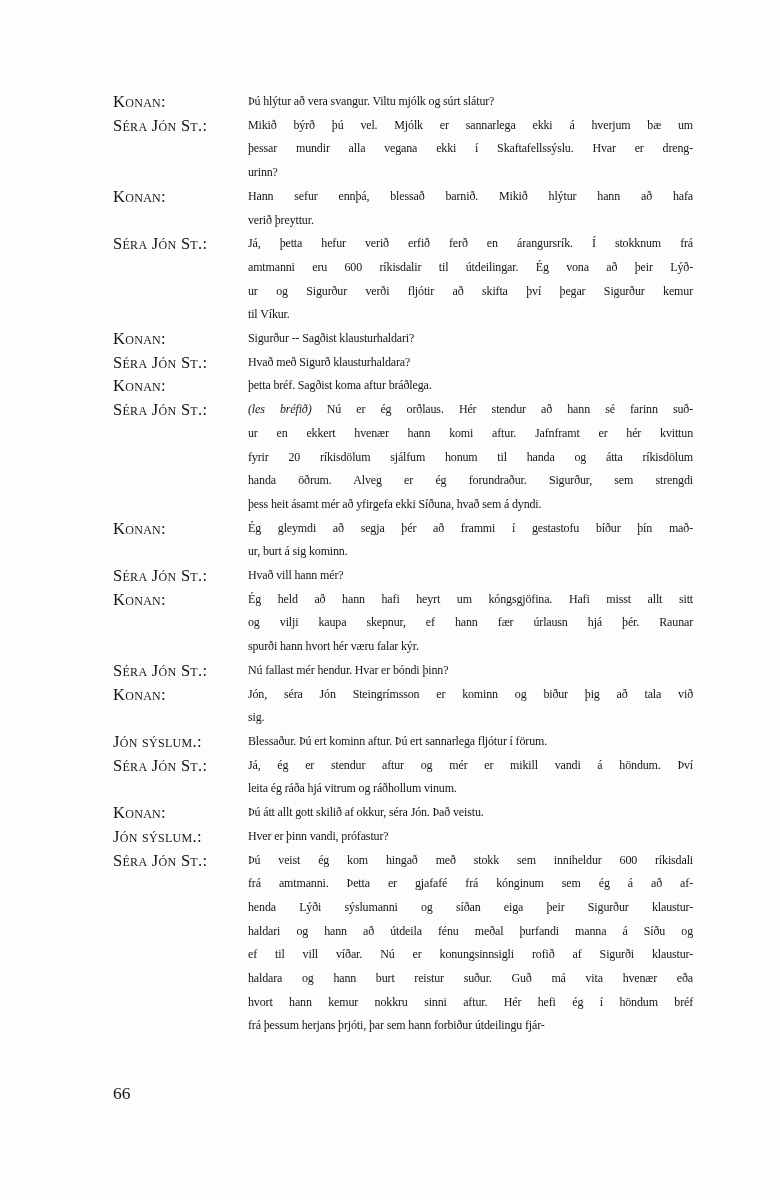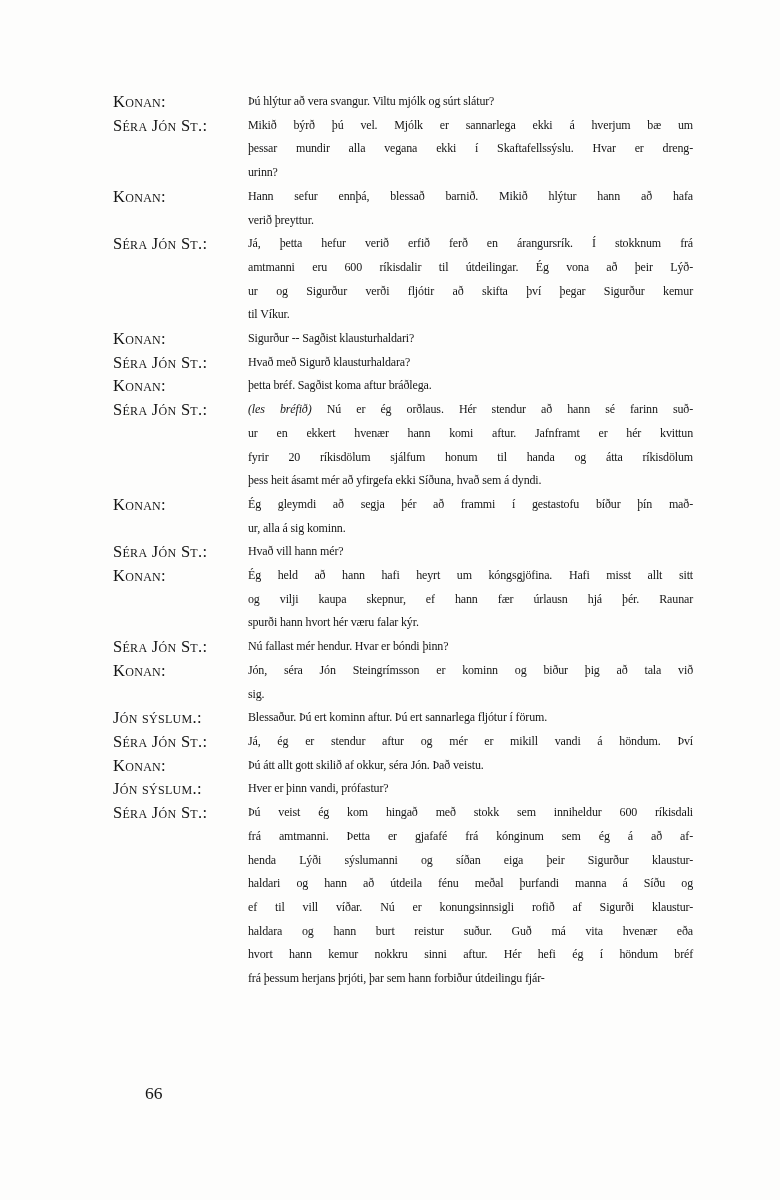--- a/index.html
+++ b/index.html
@@ -45,21 +45,20 @@
   .line.final {
     text-align: left;
     text-align-last: auto;
   }
   .stage { font-style: italic; }
   .page-number {
     position: absolute;
     left: 113px; top: 1082px;
     font-size: 17.5px;
     line-height: 23.7px;
-    margin-left: 32px;
   }
 </style>
 </head>
 <body>
 
 <div class="page">
   <div class="script-block">
       <div class="row">
         <div class="speaker">Konan:</div>
         <div class="speech">
@@ -107,28 +106,29 @@
         <div class="speech">
           <div class="line final">þetta bréf. Sagðist koma aftur bráðlega.</div>
         </div>
       </div>
       <div class="row">
         <div class="speaker">Séra Jón St.:</div>
         <div class="speech">
           <div class="line"><span class="stage">(les bréfið)</span> <span>Nú er ég orðlaus. Hér stendur að hann sé farinn suð-</span></div>
           <div class="line">ur en ekkert hvenær hann komi aftur. Jafnframt er hér kvittun</div>
           <div class="line">fyrir 20 ríkisdölum sjálfum honum til handa og átta ríkisdölum</div>
+          <div class="line">handa öðrum. Alveg er ég forundraður. Sigurður, sem strengdi</div>
           <div class="line final">þess heit ásamt mér að yfirgefa ekki Síðuna, hvað sem á dyndi.</div>
         </div>
       </div>
       <div class="row">
         <div class="speaker">Konan:</div>
         <div class="speech">
           <div class="line">Ég gleymdi að segja þér að frammi í gestastofu bíður þín mað-</div>
-          <div class="line final">ur, alla á sig kominn.</div>
+          <div class="line final">ur, burt á sig kominn.</div>
         </div>
       </div>
       <div class="row">
         <div class="speaker">Séra Jón St.:</div>
         <div class="speech">
           <div class="line final">Hvað vill hann mér?</div>
         </div>
       </div>
       <div class="row">
         <div class="speaker">Konan:</div>
@@ -154,20 +154,21 @@
       <div class="row">
         <div class="speaker">Jón sýslum.:</div>
         <div class="speech">
           <div class="line final">Blessaður. Þú ert kominn aftur. Þú ert sannarlega fljótur í förum.</div>
         </div>
       </div>
       <div class="row">
         <div class="speaker">Séra Jón St.:</div>
         <div class="speech">
           <div class="line">Já, ég er stendur aftur og mér er mikill vandi á höndum. Því</div>
+          <div class="line final">leita ég ráða hjá vitrum og ráðhollum vinum.</div>
         </div>
       </div>
       <div class="row">
         <div class="speaker">Konan:</div>
         <div class="speech">
           <div class="line final">Þú átt allt gott skilið af okkur, séra Jón. Það veistu.</div>
         </div>
       </div>
       <div class="row">
         <div class="speaker">Jón sýslum.:</div>

